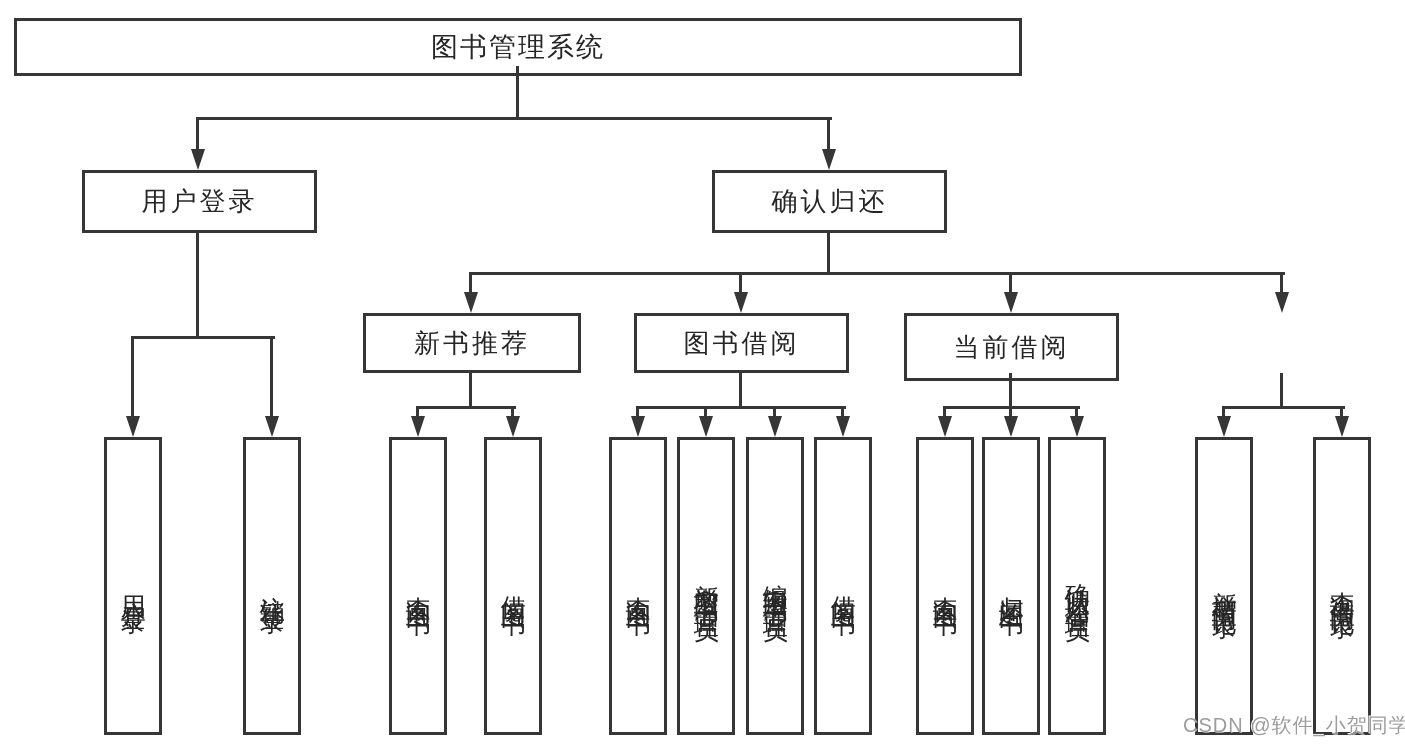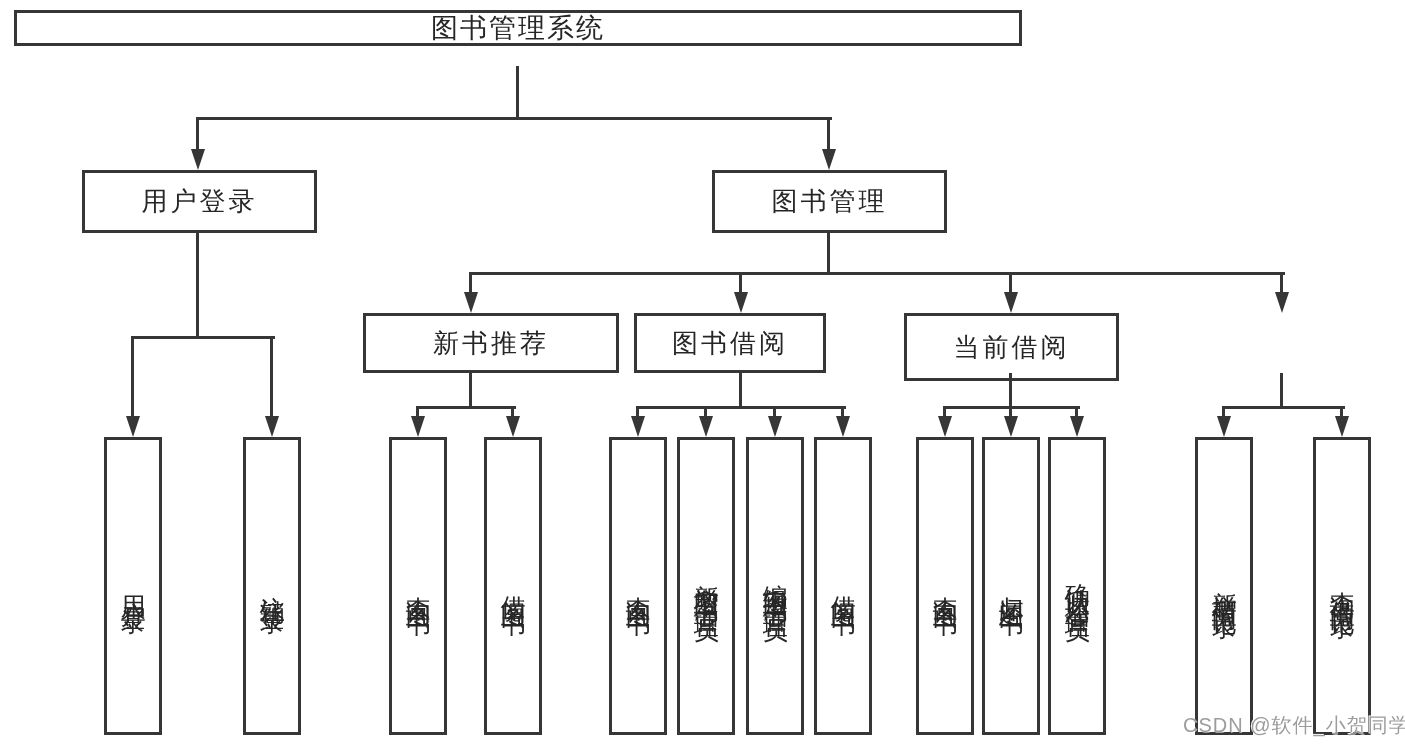--- a/index.html
+++ b/index.html
@@ -34,60 +34,60 @@
     font-size:20px;letter-spacing:1px;color:#9c9c9c;
     text-shadow:-1px -1px 0 rgba(255,255,255,0.95), 1px 1px 0 rgba(255,255,255,0.55);
     white-space:nowrap;z-index:5;
   }
 </style>
 </head>
 <body>
 
 <div class="canvas">
 
-  <div class="node title" style="left:14px;top:10px;width:1008px;height:36px">
+  <div class="node title" style="left:14px;top:18px;width:1008px;height:58px">
     <span class="lbl">图书管理系统</span>
   </div>
 
   <i class="ln" style="left:516px;top:66px;width:3px;height:54px"></i>
   <i class="ln" style="left:196px;top:117px;width:636px;height:3px"></i>
   <i class="ln" style="left:196px;top:118px;width:3px;height:34px"></i>
   <i class="arr" style="left:191px;top:149px"></i>
   <i class="ln" style="left:827px;top:118px;width:3px;height:34px"></i>
   <i class="arr" style="left:822px;top:149px"></i>
 
   <div class="node hnode" style="left:82px;top:170px;width:235px;height:63px">
     <span class="lbl">用户登录</span>
   </div>
   <div class="node hnode" style="left:712px;top:170px;width:235px;height:63px">
-    <span class="lbl">图书管理</span>
+    <span class="lbl">确认归还</span>
   </div>
 
   <i class="ln" style="left:196px;top:233px;width:3px;height:106px"></i>
   <i class="ln" style="left:131px;top:336px;width:144px;height:3px"></i>
   <i class="ln" style="left:131px;top:336px;width:3px;height:84px"></i>
   <i class="arr" style="left:126px;top:416px"></i>
   <i class="ln" style="left:270px;top:336px;width:3px;height:84px"></i>
   <i class="arr" style="left:265px;top:416px"></i>
 
   <i class="ln" style="left:827px;top:233px;width:3px;height:42px"></i>
   <i class="ln" style="left:469px;top:272px;width:816px;height:3px"></i>
   <i class="ln" style="left:469px;top:272px;width:3px;height:23px"></i>
   <i class="arr" style="left:464px;top:292px"></i>
   <i class="ln" style="left:739px;top:272px;width:3px;height:23px"></i>
   <i class="arr" style="left:734px;top:292px"></i>
   <i class="ln" style="left:1009px;top:272px;width:3px;height:23px"></i>
   <i class="arr" style="left:1004px;top:292px"></i>
   <i class="ln" style="left:1280px;top:272px;width:3px;height:23px"></i>
   <i class="arr" style="left:1275px;top:292px"></i>
 
-  <div class="node hnode" style="left:363px;top:313px;width:256px;height:60px">
+  <div class="node hnode" style="left:363px;top:313px;width:218px;height:60px">
     <span class="lbl">新书推荐</span>
   </div>
-  <div class="node hnode" style="left:634px;top:313px;width:192px;height:60px">
+  <div class="node hnode" style="left:634px;top:313px;width:215px;height:60px">
     <span class="lbl">图书借阅</span>
   </div>
   <div class="node hnode" style="left:904px;top:313px;width:215px;height:68px">
     <span class="lbl">当前借阅</span>
   </div>
 
   <i class="ln" style="left:469px;top:373px;width:3px;height:35px"></i>
   <i class="ln" style="left:416px;top:406px;width:100px;height:3px"></i>
   <i class="ln" style="left:416px;top:406px;width:3px;height:12px"></i>
   <i class="arr" style="left:411px;top:416px"></i>

